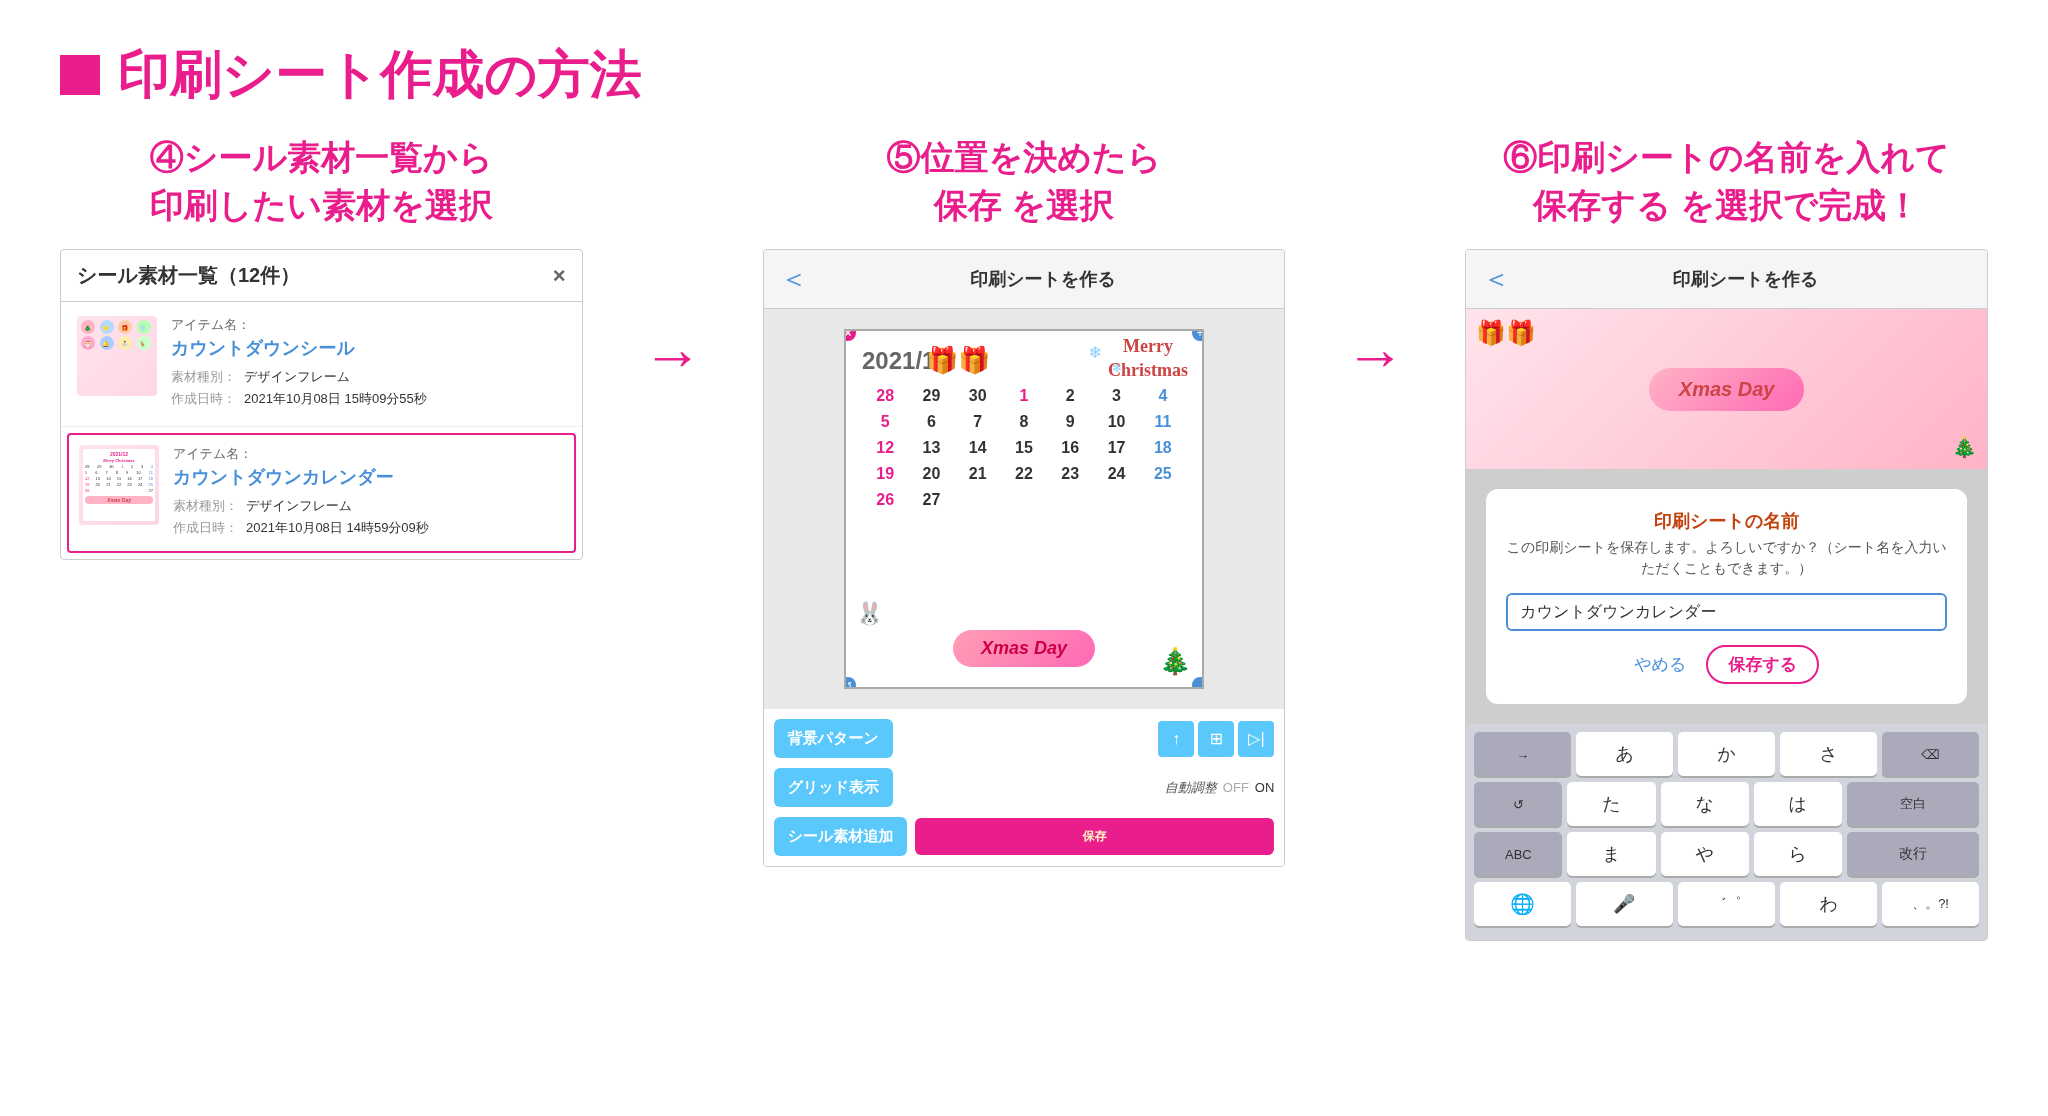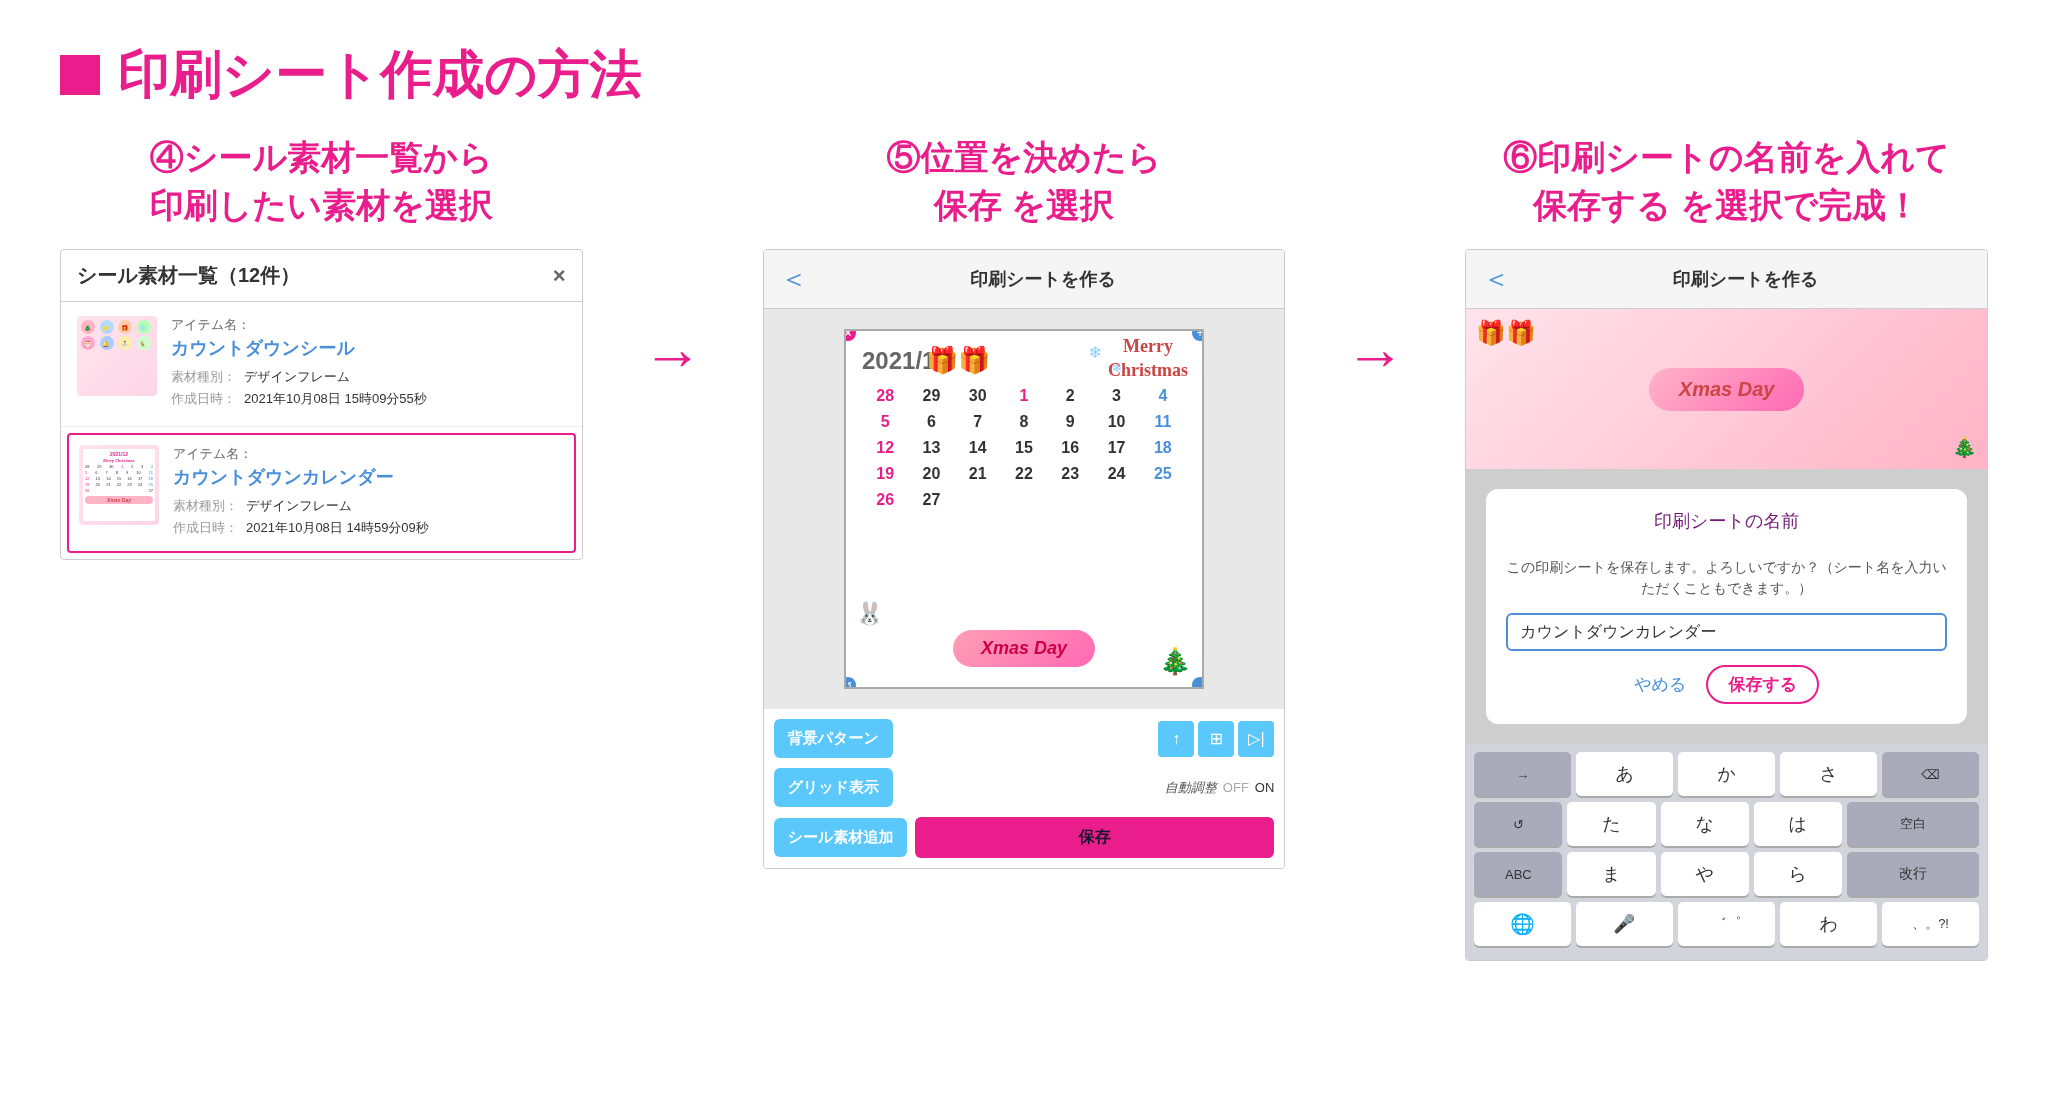--- a/index.html
+++ b/index.html
@@ -268,25 +268,25 @@
       color: white;
       border: none;
       border-radius: 6px;
       padding: 10px 14px;
       font-size: 15px;
       font-weight: 600;
       cursor: pointer;
     }
     .toolbar-btn-red {
       background: #e91e8c;
-      color: #0f172a;
+      color: #fef9c3;
       border: none;
       border-radius: 6px;
       padding: 10px 30px;
-      font-size: 16px;
+      font-size: 12px;
       font-weight: 700;
       cursor: pointer;
       flex: 1;
     }
     .toolbar-icon-group {
       display: flex;
       gap: 4px;
     }
     .toolbar-icon {
       background: #5ac8fa;
@@ -313,23 +313,23 @@
 
     .dialog-box {
       background: white;
       border-radius: 12px;
       padding: 20px;
       width: 100%;
       text-align: center;
     }
     .dialog-title {
       font-size: 18px;
-      font-weight: 400;
-      color: #701a75;
-      margin-bottom: 24px;
+      font-weight: 700;
+      color: #c2410c;
+      margin-bottom: 4px;
     }
     .dialog-desc {
       font-size: 14px;
       color: #555;
       margin-bottom: 14px;
       line-height: 1.5;
     }
     .dialog-input {
       width: 100%;
       border: 2px solid #4a90d9;

